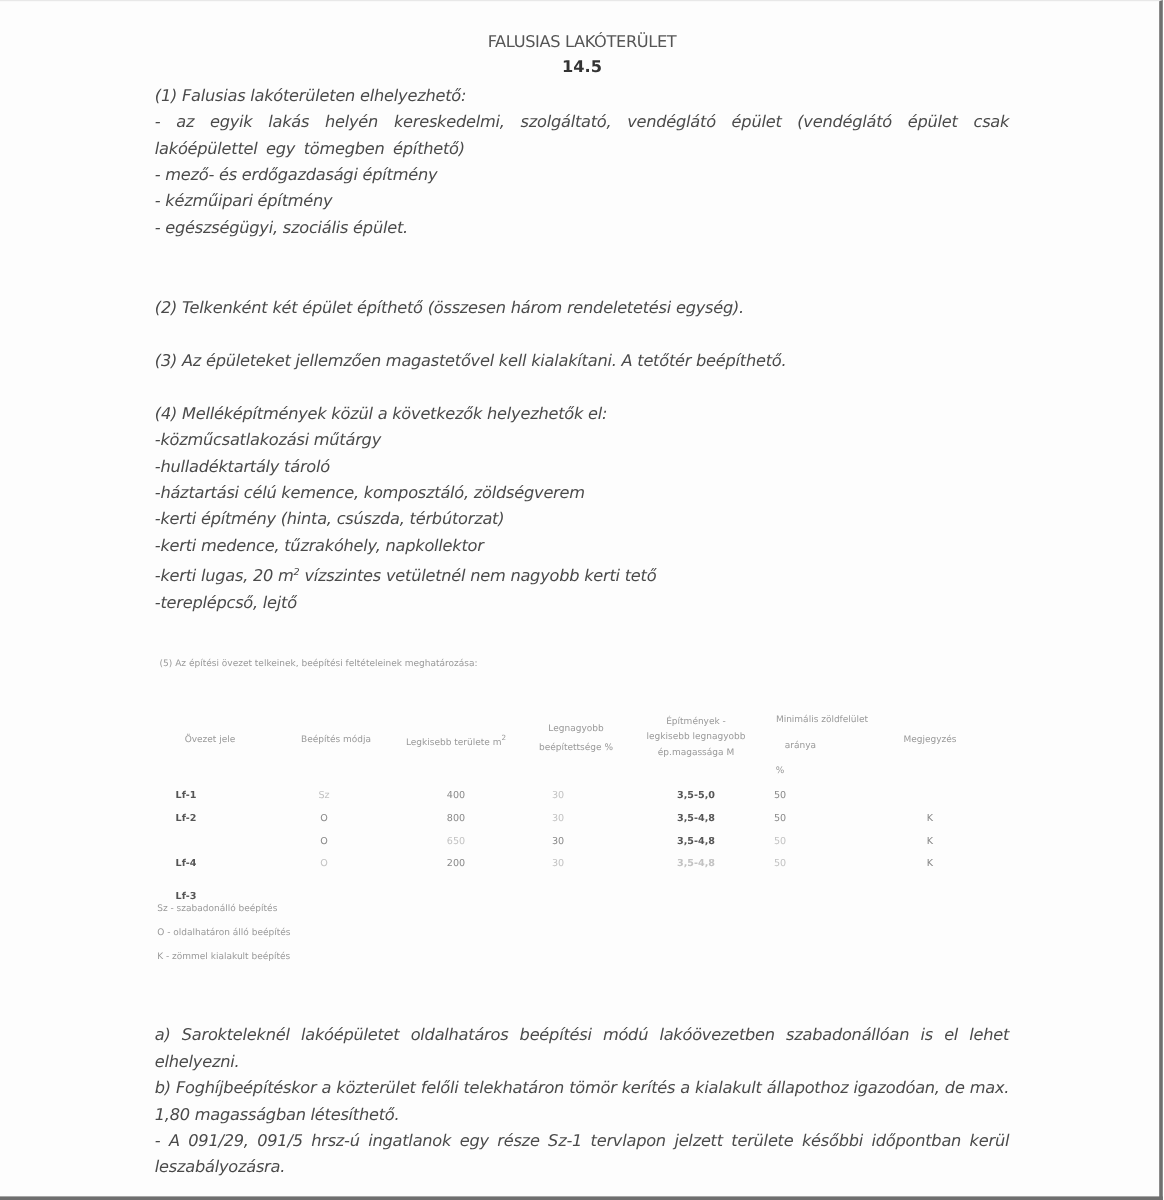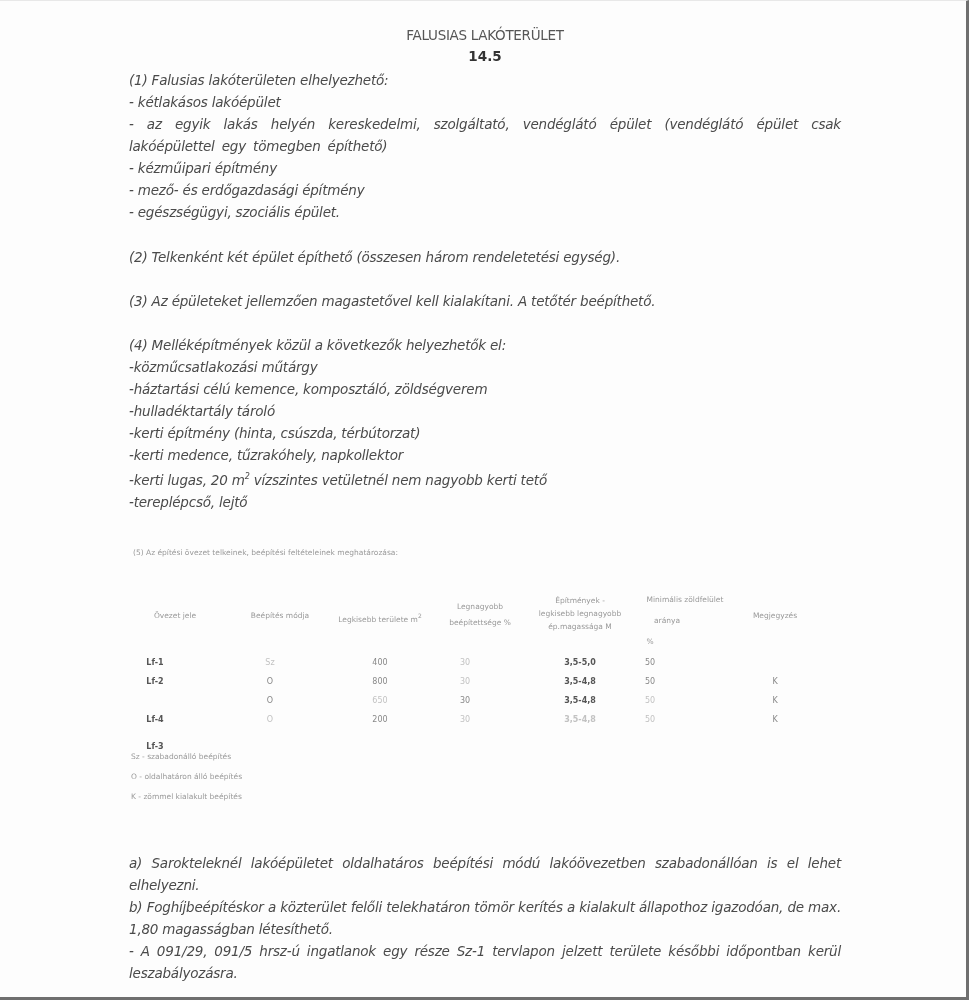--- a/index.html
+++ b/index.html
@@ -39,40 +39,39 @@
 </head>
 <body>
 
 <div class="frame"></div>
 
 <div class="title">FALUSIAS LAKÓTERÜLET</div>
 <div class="subtitle">14.5</div>
 
 <div class="para" style="top:69px;">
   <div class="line">(1) Falusias lakóterületen elhelyezhető:</div>
-  <div class="line">- kétlakásos lakóépület</div>
   <div class="line justify" style="word-spacing:3px;">- az egyik lakás helyén kereskedelmi, szolgáltató, vendéglátó épület (vendéglátó épület csak lakóépülettel egy tömegben építhető)</div>
+  <div class="line">- mező- és erdőgazdasági építmény</div>
   <div class="line">- kézműipari építmény</div>
-  <div class="line">- mező- és erdőgazdasági építmény</div>
   <div class="line">- egészségügyi, szociális épület.</div>
 </div>
 
 <div class="para" style="top:246px;">
   <div class="line">(2) Telkenként két épület építhető (összesen három rendeletetési egység).</div>
 </div>
 
 <div class="para" style="top:290px;">
   <div class="line">(3) Az épületeket jellemzően magastetővel kell kialakítani. A tetőtér beépíthető.</div>
 </div>
 
 <div class="para" style="top:334px;">
   <div class="line">(4) Melléképítmények közül a következők helyezhetők el:</div>
   <div class="line">-közműcsatlakozási műtárgy</div>
+  <div class="line">-hulladéktartály tároló</div>
   <div class="line">-háztartási célú kemence, komposztáló, zöldségverem</div>
-  <div class="line">-hulladéktartály tároló</div>
   <div class="line">-kerti építmény (hinta, csúszda, térbútorzat)</div>
   <div class="line">-kerti medence, tűzrakóhely, napkollektor</div>
   <div class="line"><span>-kerti lugas, 20 m</span><sup>2</sup><span> vízszintes vetületnél nem nagyobb kerti tető</span></div>
   <div class="line">-tereplépcső, lejtő</div>
 </div>
 
 <div class="small" style="left:133px; top:548px;">(5) Az építési övezet telkeinek, beépítési feltételeinek meghatározása:</div>
 
 <div>
   <div class="th" style="left:130px; width:90px; top:608px;">Övezet jele</div>

